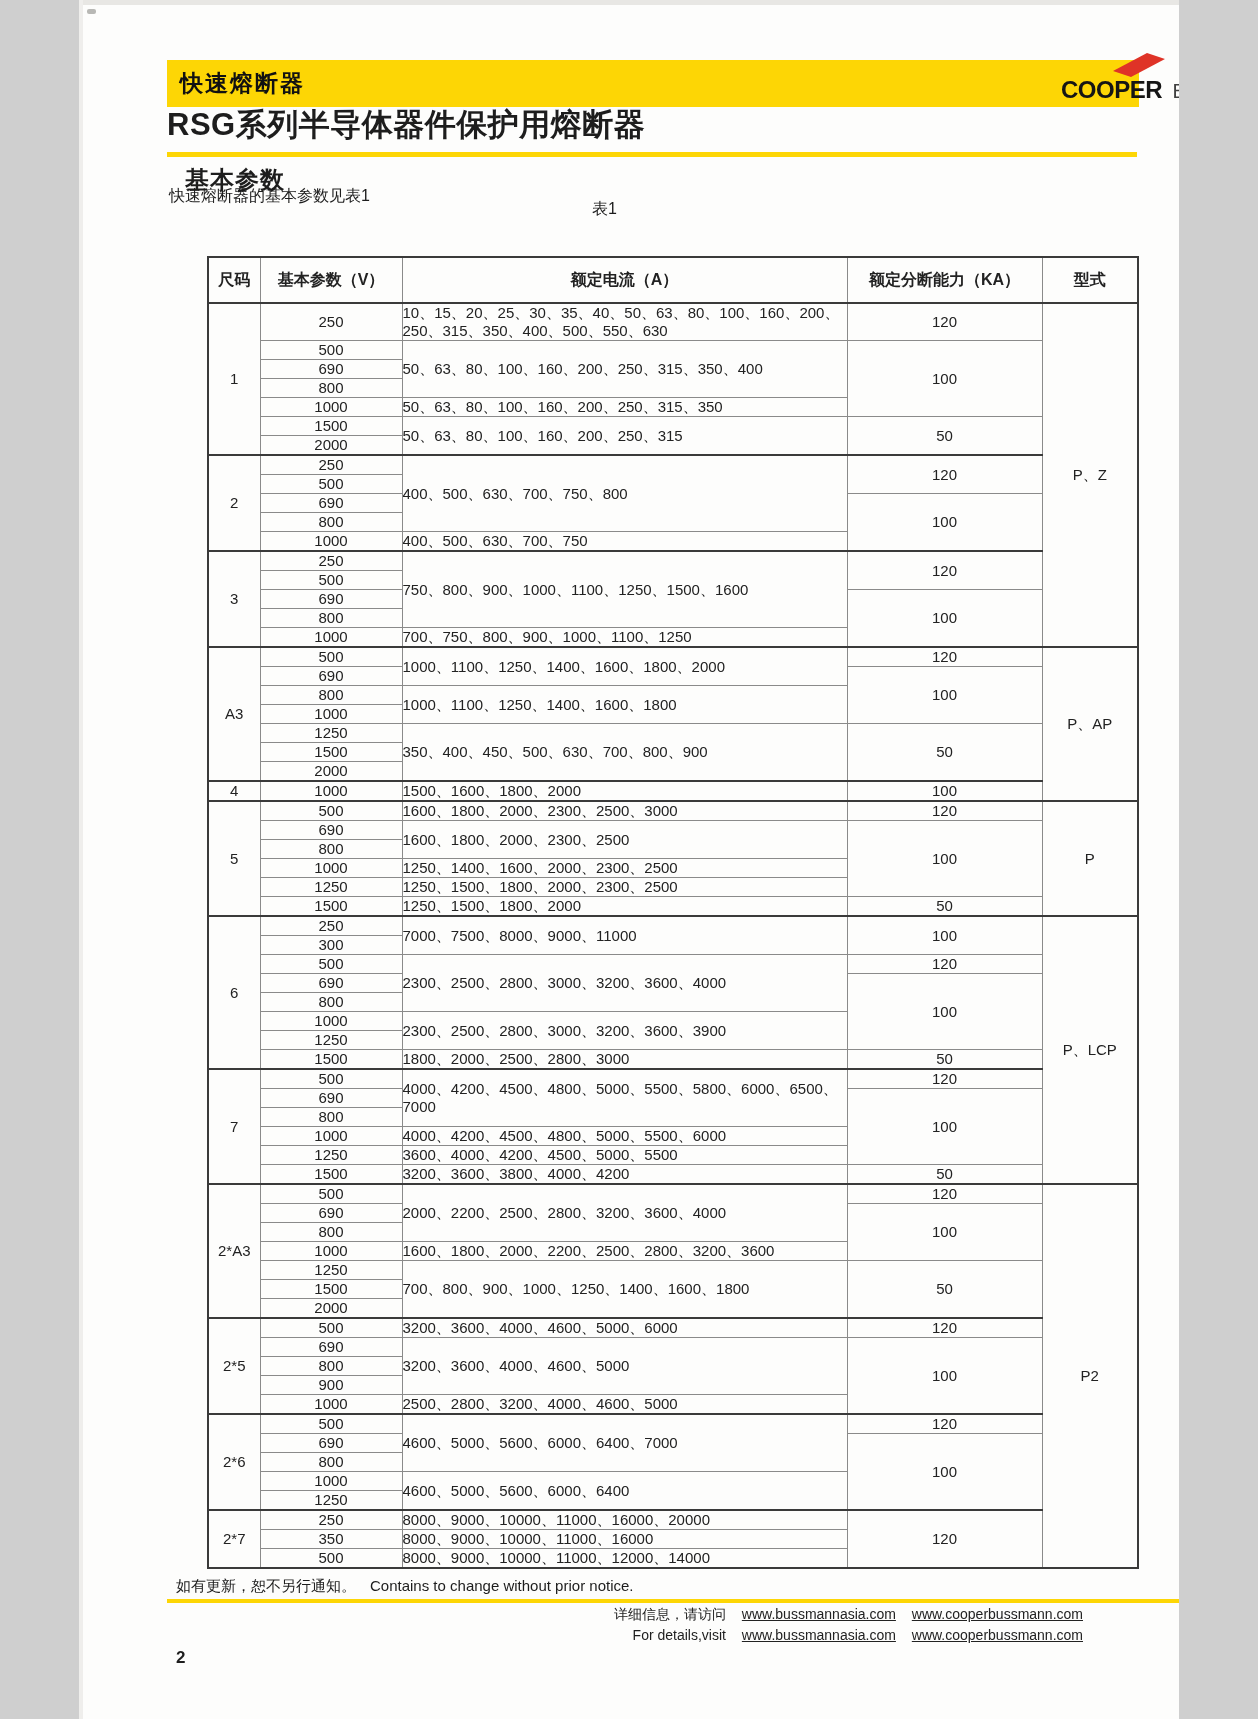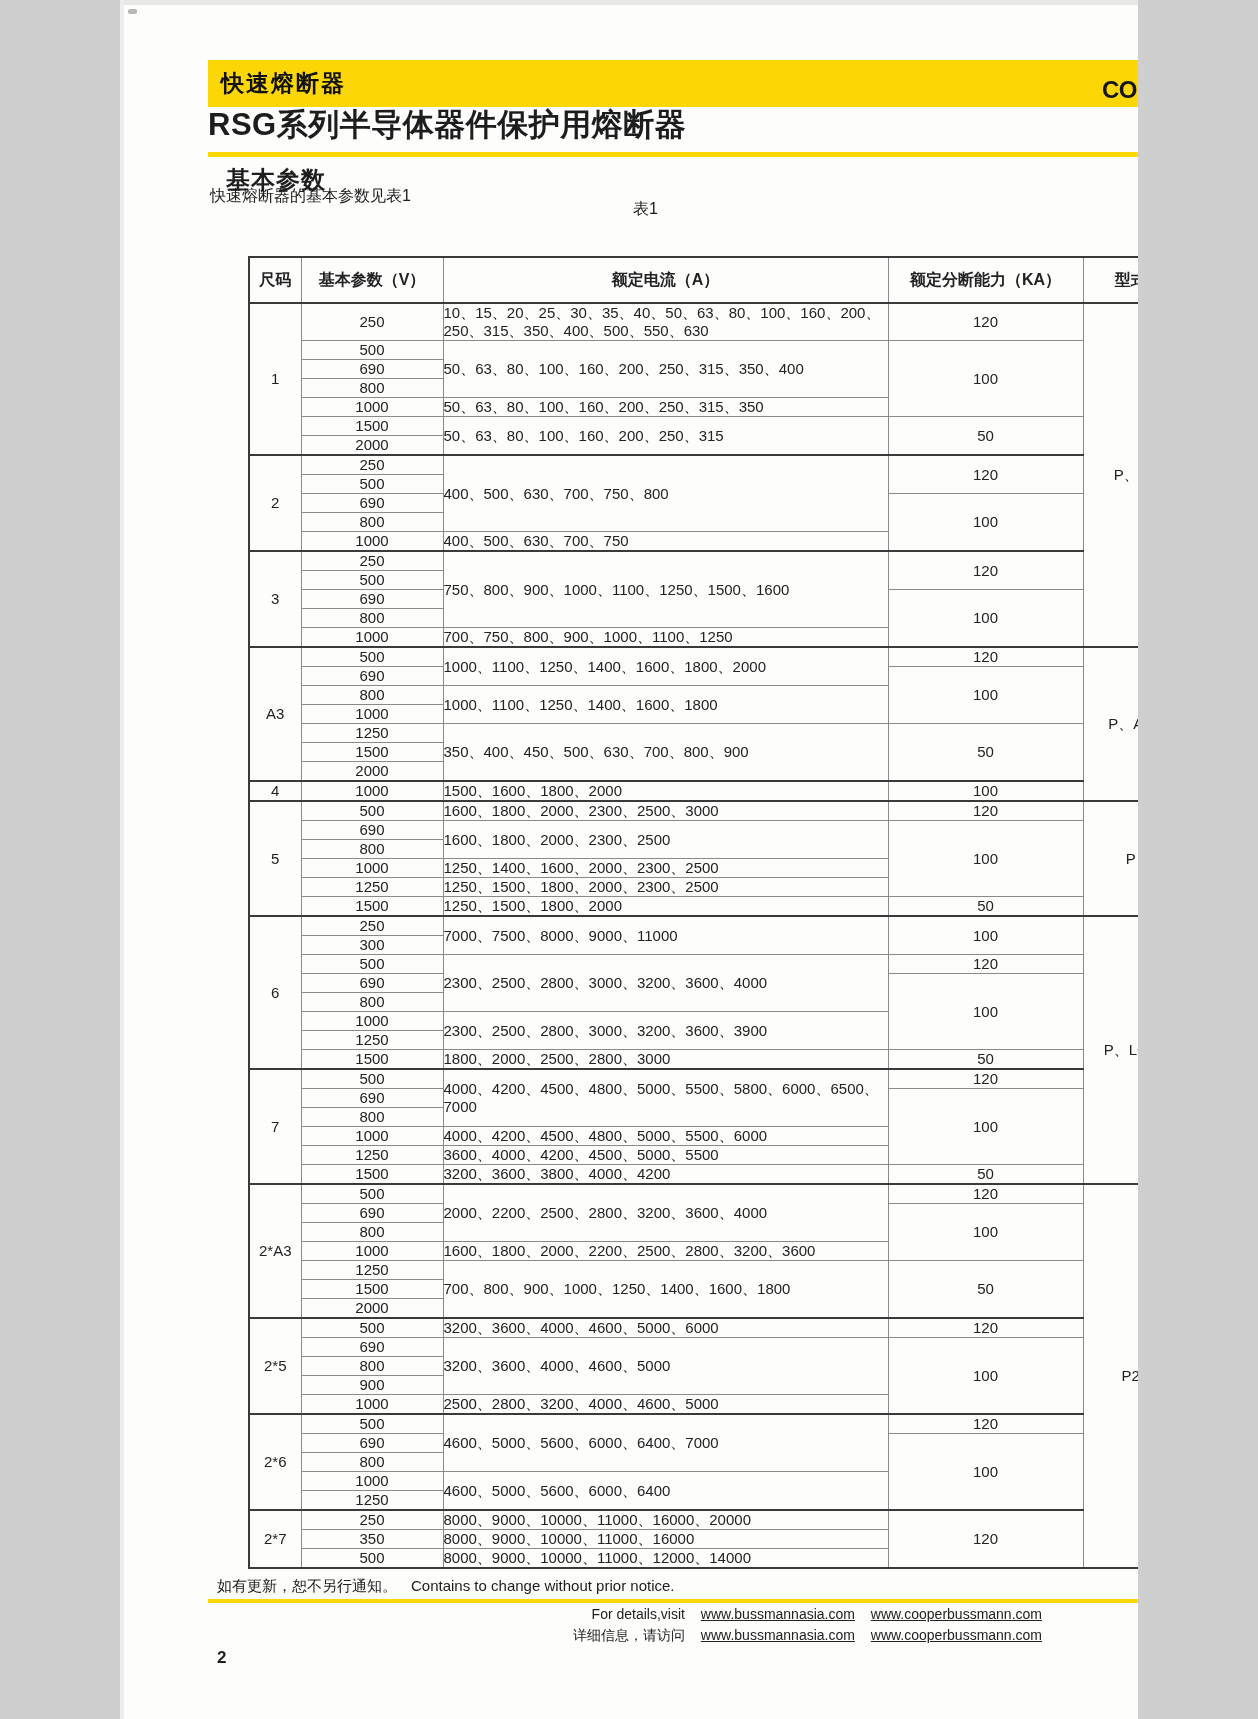--- a/index.html
+++ b/index.html
@@ -4,21 +4,21 @@
 <style>
   :root{
     --accent-yellow:#fdd605;
     --logo-red:#df3327;
     --text:#1d1d1d;
     --border-dark:#3a3a3a;
     --border-light:#8a8a8a;
   }
   html,body{margin:0;padding:0;background:#cfcfcf;}
   .page{
-    position:relative;width:1018px;height:1719px;margin:0 auto;
+    position:relative;width:1100px;height:1719px;margin:0 auto;
     background:#fdfdfc;overflow:hidden;color:var(--text);
     font-family:"Liberation Sans","DejaVu Sans",sans-serif;
   }
   .scan-top{position:absolute;left:0;top:0;width:100%;height:5px;background:#e8e7e4;}
   .scan-left{position:absolute;left:0;top:0;width:4px;height:100%;background:#efeeec;}
   .speck{position:absolute;left:8px;top:9px;width:9px;height:5px;background:#8a8a86;border-radius:2px;opacity:.6;}
 
   .topbar{
     position:absolute;left:88px;top:60px;width:972px;height:47px;
     background:var(--accent-yellow);display:flex;align-items:center;
@@ -392,25 +392,25 @@
       </tbody>
   </table>
 
   <div class="notice">
     <span>如有更新，恕不另行通知。</span><span class="en">Contains to change without prior notice.</span>
   </div>
   <div class="rule-bottom"></div>
 
   <div class="links">
     <div>
+      <span>详细信息，请访问</span>
+      <a>www.bussmannasia.com</a>
+      <a>www.cooperbussmann.com</a>
+    </div>
+    <div>
       <span>For details,visit</span>
       <a>www.bussmannasia.com</a>
       <a>www.cooperbussmann.com</a>
     </div>
-    <div>
-      <span>详细信息，请访问</span>
-      <a>www.bussmannasia.com</a>
-      <a>www.cooperbussmann.com</a>
-    </div>
   </div>
 
   <div class="pagenum">2</div>
 </div>
 
 </body></html>

